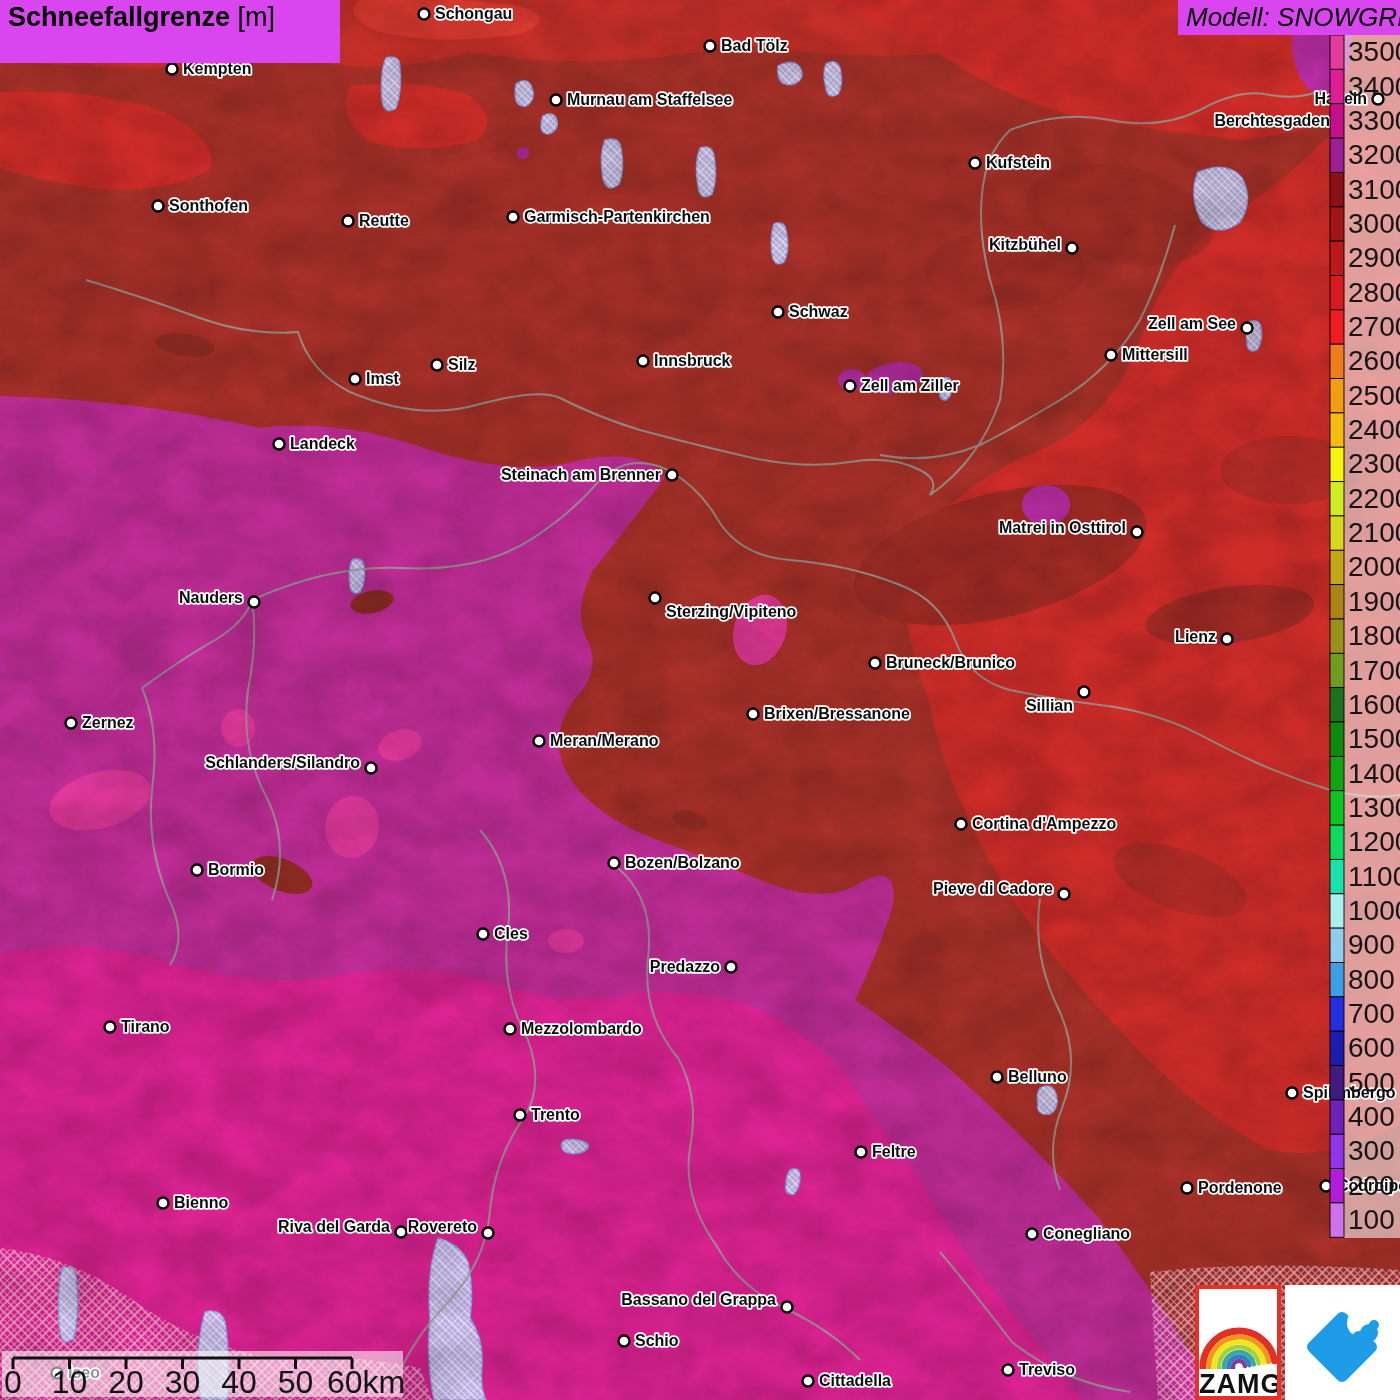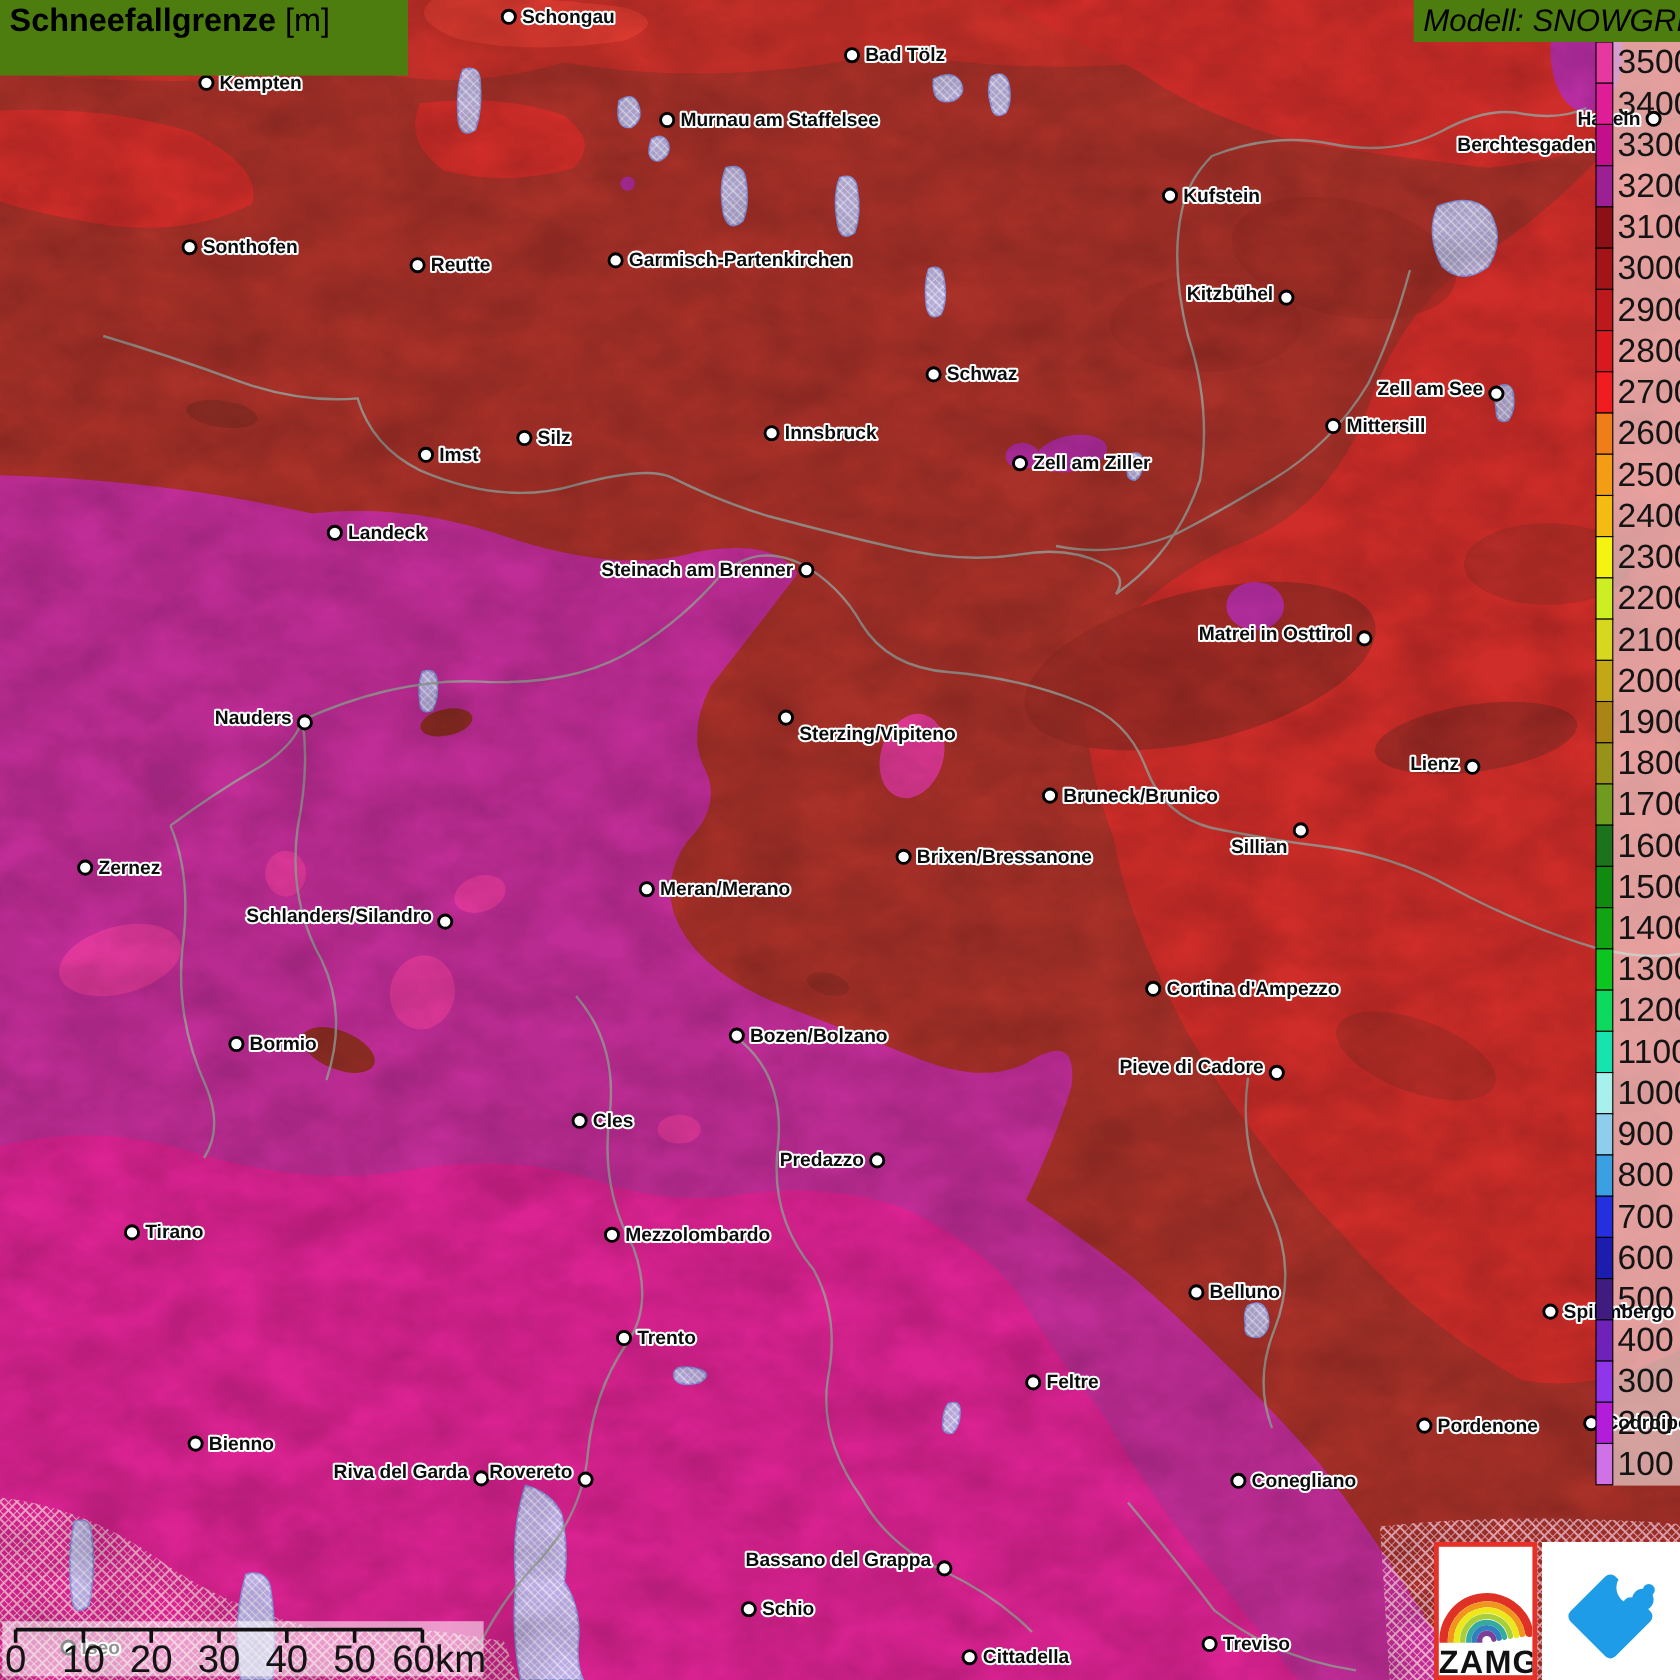--- a/index.html
+++ b/index.html
@@ -1,19 +1,19 @@
 <!DOCTYPE html>
 <html><head>
 <meta charset="utf-8">
 <style>
   html,body{margin:0;padding:0;background:#777;}
   #stage{position:relative;width:1400px;height:1400px;overflow:hidden;
          font-family:"Liberation Sans",sans-serif;background:#a83129;}
   #mapsvg{position:absolute;left:0;top:0;}
-  .panel{position:absolute;background:#4d7c0f;color:#000;}
+  .panel{position:absolute;background:#d946ef;color:#000;}
   #titlebox{left:0;top:0;width:340px;height:63px;padding:2px 8px;box-sizing:border-box;}
   #titlebox .l1{font-size:27px;line-height:31px;white-space:nowrap;}
   #titlebox .l1 b{font-weight:bold;}
   #titlebox .l1 .unit{font-weight:normal;}
   #titlebox .l2{font-size:24px;font-style:italic;line-height:28px;white-space:nowrap;}
   #modelbox{left:1178px;top:0;width:222px;height:35px;}
   #modelbox .m{font-size:26px;font-style:italic;padding:2px 0 0 8px;white-space:nowrap;}
   #zamglogo{left:1195px;top:1285px;width:86px;height:115px;background:#fff;
             border:4px solid #e63128;box-sizing:border-box;overflow:hidden;text-align:center;}
   #zamglogo .word{font-size:27px;font-weight:bold;letter-spacing:1px;color:#111;margin-top:-4px;}

